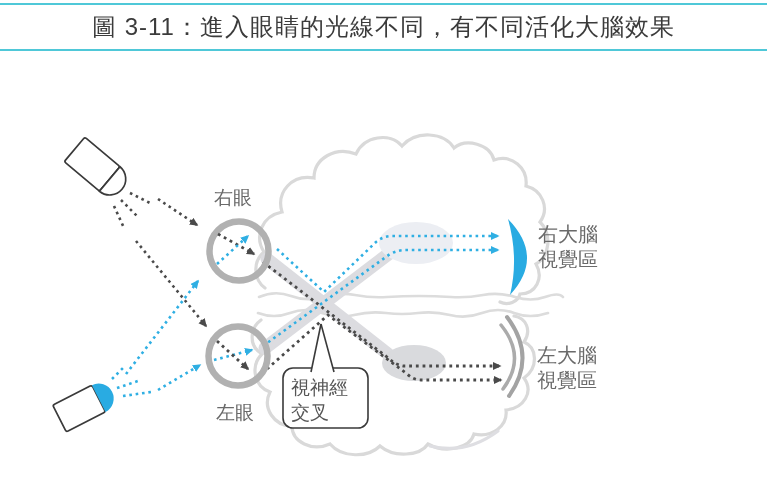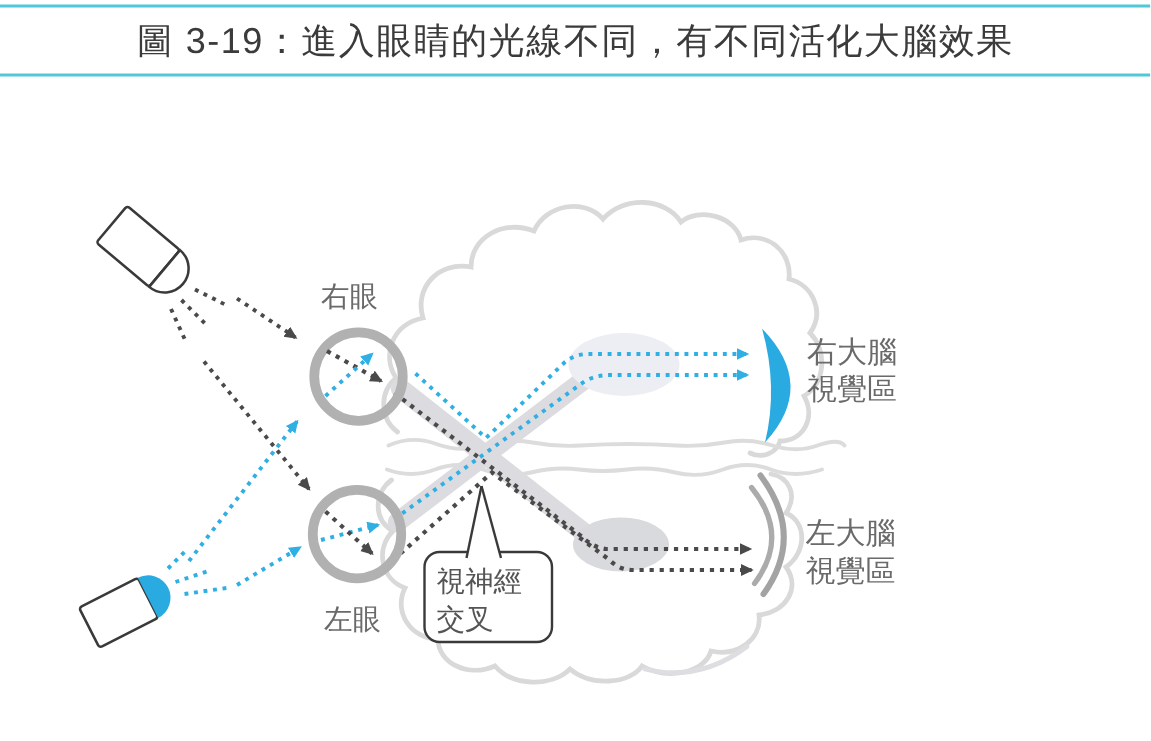--- a/index.html
+++ b/index.html
@@ -13,21 +13,21 @@
   .lbl{font-size:19px;fill:#6a6a6a;}
   .lbl2{font-size:20px;fill:#6a6a6a;}
   .callout-text{font-size:19px;fill:#555;}
 </style>
 </head>
 <body>
 
 <div class="page">
 
   <div class="header">
-    <div class="title">圖 3-19：進入眼睛的光線不同，有不同活化大腦效果</div>
+    <div class="title">圖 3-11：進入眼睛的光線不同，有不同活化大腦效果</div>
   </div>
 
   <svg width="767" height="494" viewBox="0 0 767 494">
     <defs>
       <marker id="arrG" markerUnits="userSpaceOnUse" markerWidth="11" markerHeight="9" refX="7" refY="4" orient="auto">
         <path d="M0,0 L8.5,4 L0,8 Z" fill="#4a4a4a"></path>
       </marker>
       <marker id="arrC" markerUnits="userSpaceOnUse" markerWidth="11" markerHeight="9" refX="7" refY="4" orient="auto">
         <path d="M0,0 L8.5,4 L0,8 Z" fill="#2fafe3"></path>
       </marker>

